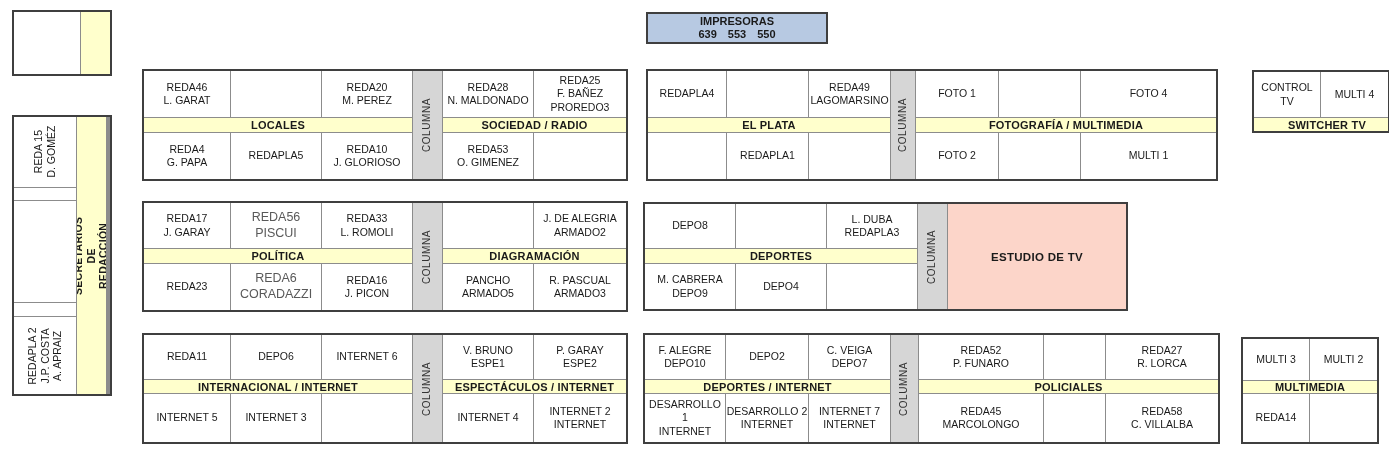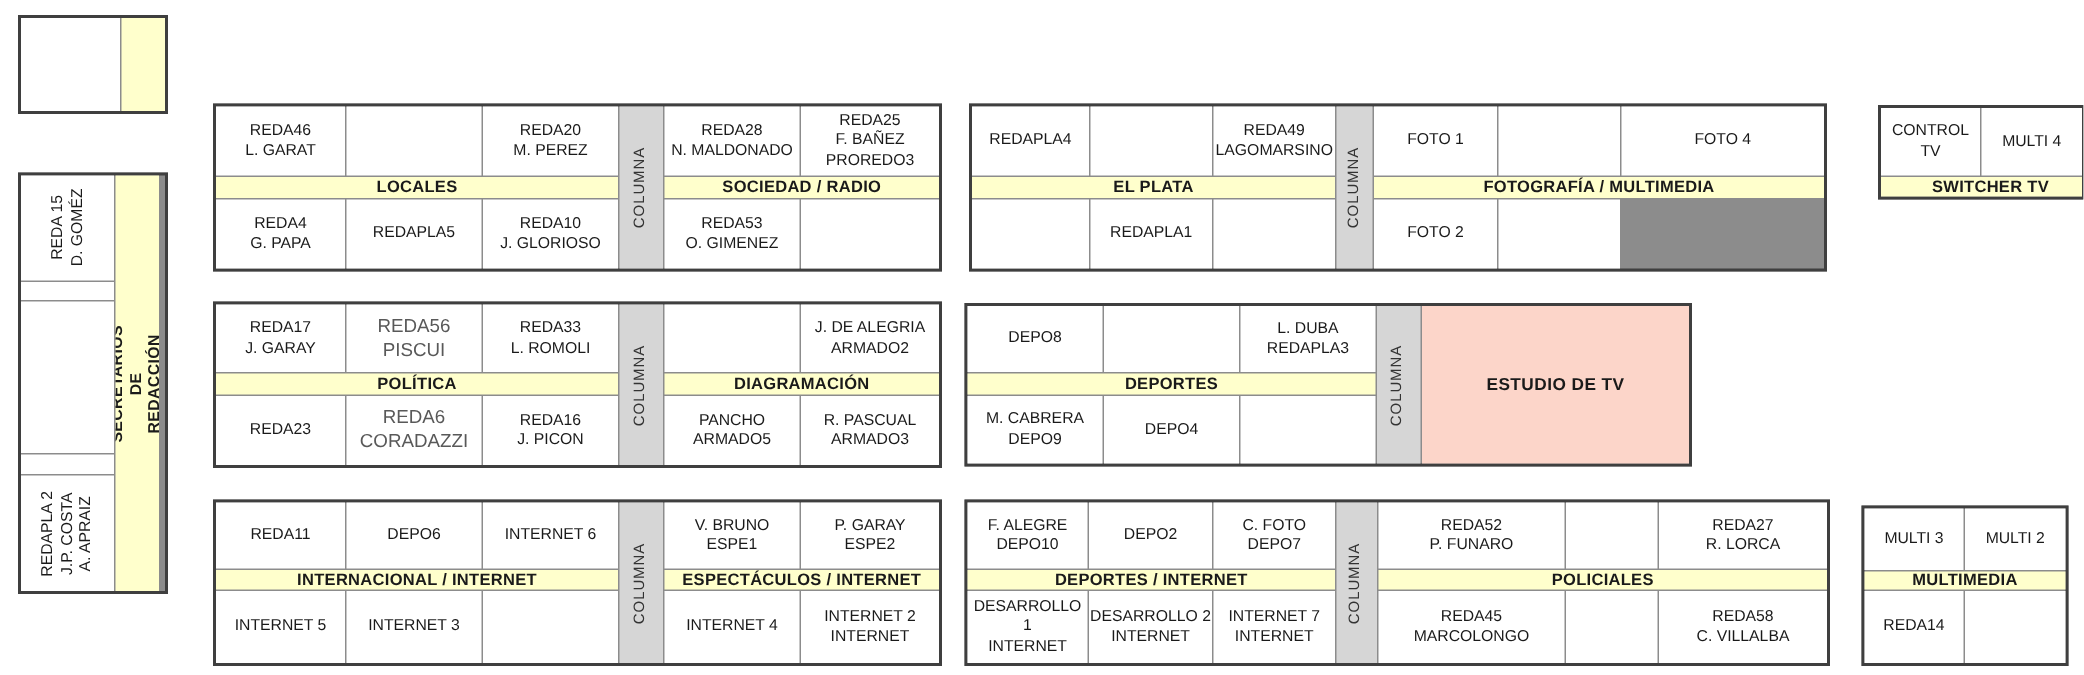--- a/index.html
+++ b/index.html
@@ -27,20 +27,24 @@
 </head>
 <body>
 
 <div id="canvas">
 
   <div class="panel" style="left:12px;top:10px;width:96px;height:62px">
     <div class="cell" style="flex:1"></div>
     <div class="cell band" style="width:29px"></div>
   </div>
 
+  <div id="printers">
+    <div>IMPRESORAS</div>
+    <div class="nums">639 553 550</div>
+  </div>
 
   <div class="panel" style="left:12px;top:115px;width:96px;height:277px">
     <div class="panel-col" style="width:62px;flex:none">
       <div class="cell desk" style="height:70px">
         <div class="vtext label">REDA 15
 D. GOMÉZ</div>
       </div>
       <div class="cell desk" style="height:12px">
         <div class="vtext label"></div>
       </div>
@@ -147,20 +151,23 @@
       </div>
       <div class="cell desk" style="grid-area: 3 / 3 / span 1 / span 1;">
         <div class="label"></div>
       </div>
       <div class="cell desk" style="grid-area: 3 / 5 / span 1 / span 1;">
         <div class="label">FOTO 2</div>
       </div>
       <div class="cell desk" style="grid-area: 3 / 6 / span 1 / span 1;">
         <div class="label"></div>
       </div>
+      <div class="cell desk" style="grid-area: 3 / 7 / span 1 / span 1;">
+        <div class="label">MULTI 1</div>
+      </div>
     </div>
     <div class="group" style="left: 1252px; top: 70px; grid-template-columns: 66px 67px; grid-template-rows: 45px 13px;">
       <div class="cell desk" style="grid-area: 1 / 1 / span 1 / span 1;">
         <div class="label">CONTROL TV</div>
       </div>
       <div class="cell desk" style="grid-area: 1 / 2 / span 1 / span 1;">
         <div class="label">MULTI 4</div>
       </div>
       <div class="cell band" style="grid-area: 2 / 1 / span 1 / span 2; padding-left: 12px;">
         <div class="label">SWITCHER TV</div>
@@ -292,21 +299,21 @@
     </div>
     <div class="group" style="left: 643px; top: 333px; grid-template-columns: 80px 82px 81px 27px 124px 61px 112px; grid-template-rows: 44px 13px 48px;">
       <div class="cell desk" style="grid-area: 1 / 1 / span 1 / span 1;">
         <div class="label">F. ALEGRE
 DEPO10</div>
       </div>
       <div class="cell desk" style="grid-area: 1 / 2 / span 1 / span 1;">
         <div class="label">DEPO2</div>
       </div>
       <div class="cell desk" style="grid-area: 1 / 3 / span 1 / span 1;">
-        <div class="label">C. FOTO
+        <div class="label">C. VEIGA
 DEPO7</div>
       </div>
       <div class="cell columna" style="grid-area: 1 / 4 / span 3 / span 1;">
         <div class="label vtext">COLUMNA</div>
       </div>
       <div class="cell desk" style="grid-area: 1 / 5 / span 1 / span 1;">
         <div class="label">REDA52
 P. FUNARO</div>
       </div>
       <div class="cell desk" style="grid-area: 1 / 6 / span 1 / span 1;">

